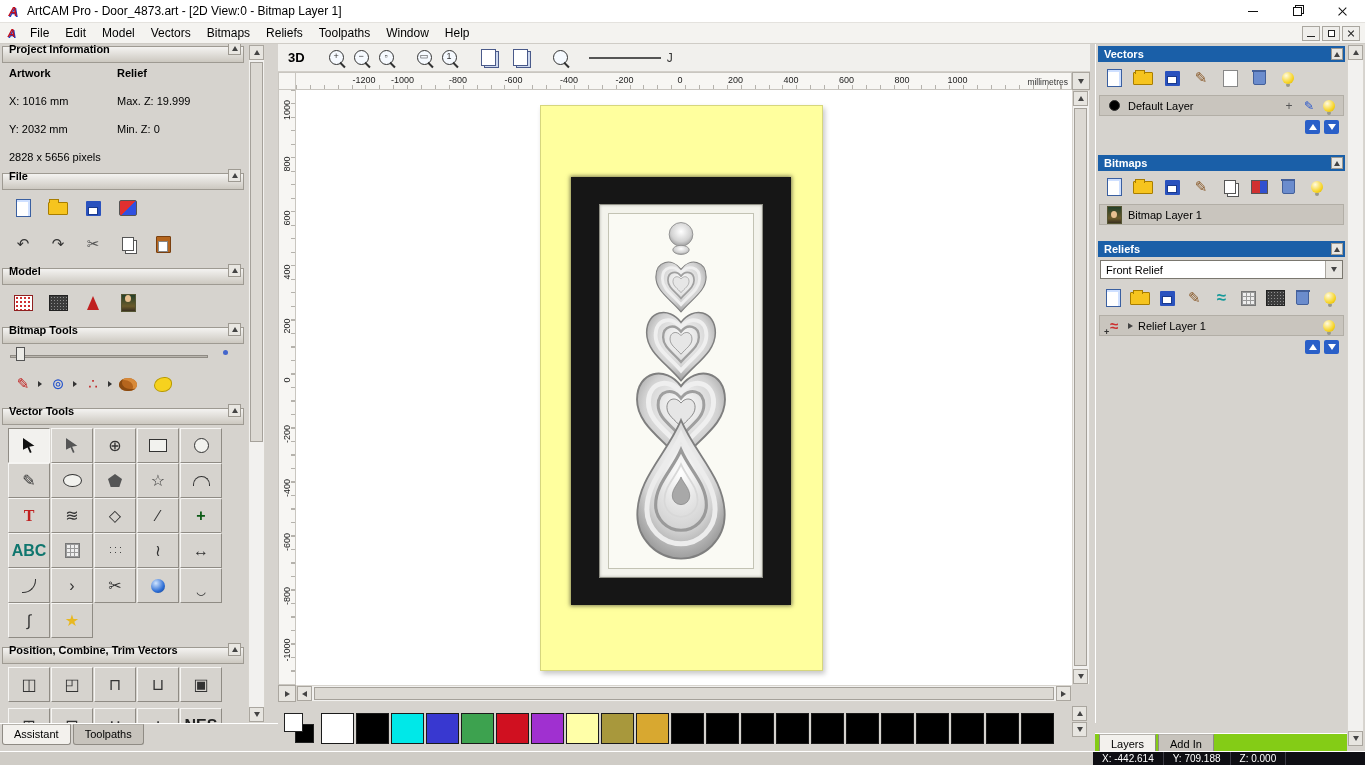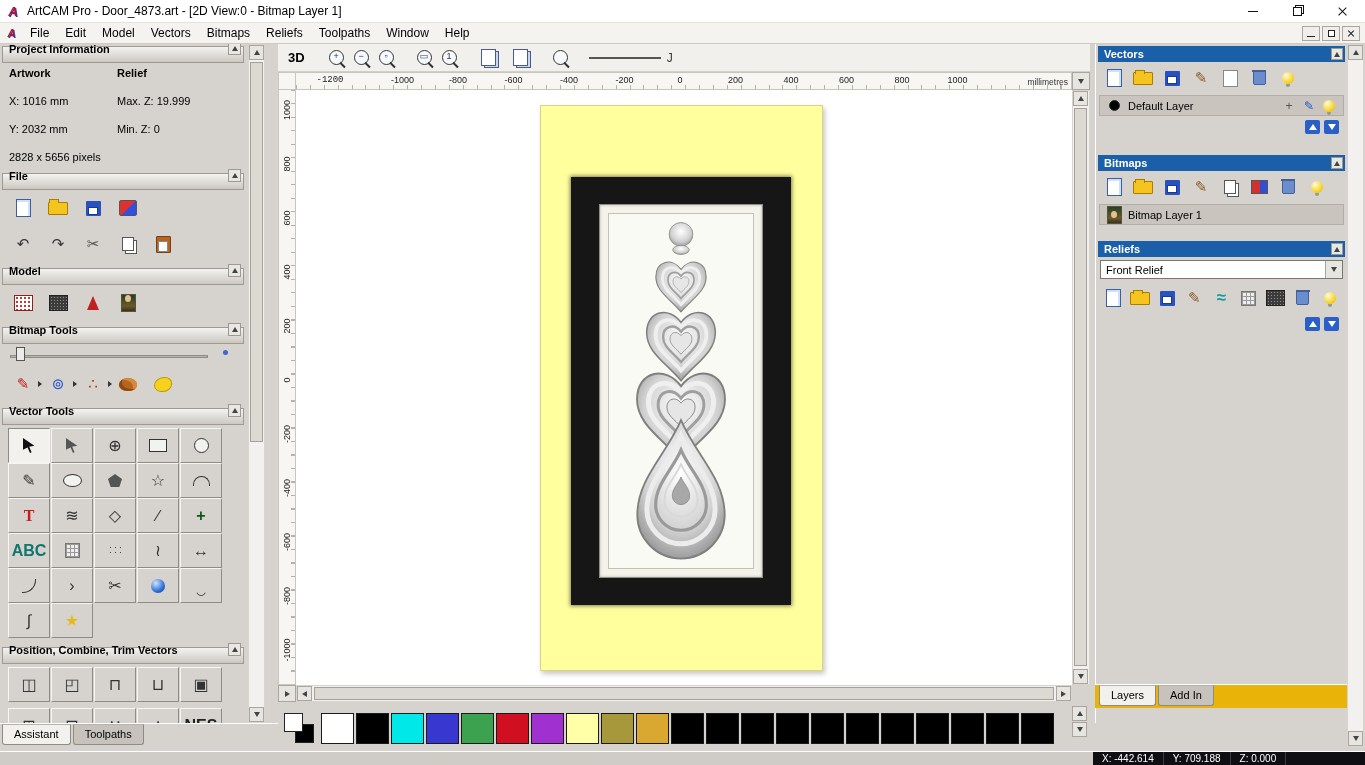--- a/index.html
+++ b/index.html
@@ -117,21 +117,21 @@
 .icons-row{display:flex;gap:5px;padding:4px 6px;align-items:center}
 .icons-row .ticon{width:24px;height:24px}
 .layer-row{margin:1px 3px;height:21px;background:#c9c5be;border:1px solid #b2aea6;display:flex;align-items:center;gap:5px;padding:0 5px}
 .layer-row .spacer{flex:1}
 .layer-row .ticon{width:18px;height:18px;font-size:12px}
 .updown-row{display:flex;justify-content:flex-end;gap:4px;padding:3px 8px}
 .ud-btn{width:15px;height:14px;background:#2a5fc8;border-radius:2px;display:flex;align-items:center;justify-content:center}
 .ud-btn .t{width:0;height:0}
 .ud-up .t{border-left:4px solid transparent;border-right:4px solid transparent;border-bottom:6px solid #fff}
 .ud-down .t{border-left:4px solid transparent;border-right:4px solid transparent;border-top:6px solid #fff}
-.right-tabs{position:absolute;left:1095px;top:684px;width:252px;height:24px;background:#eab308;display:flex;padding:0 0 0 4px;gap:2px;border-top:1px solid #fff}
+.right-tabs{position:absolute;left:1095px;top:733px;width:252px;height:24px;background:#84cc16;display:flex;padding:0 0 0 4px;gap:2px;border-top:1px solid #fff}
 .mt18{margin-top:18px}.mt16{margin-top:16px}
 
 
 .statusbar{position:absolute;left:0;top:751px;width:100%;height:14px;background:#cfccc6;border-top:1px solid #fff}
 .status-right{position:absolute;left:1093px;top:0;right:0;height:100%;background:#0e0e13;color:#fff;display:flex;align-items:center;font-size:10px}
 .status-cell{padding:0 9px;border-right:1px solid #3c3c46;height:100%;display:flex;align-items:center}
 
 
 .ticon::before,.ticon::after{flex:none}
 .ic-page::before{content:"";width:13px;height:16px;background:#fff;border:1px solid #3a5fa0;box-shadow:inset -3px 3px 0 -1px #cfe0ff}
@@ -397,21 +397,21 @@
       </span>
     <span class="linew">
       <span class="lw-line"></span>
       <span class="lw-handle">J</span>
     </span>
   </div>
 
   <div class="ruler-corner"></div>
   <div class="hruler">
     <span class="units">millimetres</span>
-  <span class="tick x" style="left: 34px; font-family: Liberation Mono, monospace;">-1200</span>
+  <span class="tick x" style="left: 68px;">-1200</span>
       <span class="tick x" style="left: 106.5px;">-1000</span>
       <span class="tick x" style="left: 162px;">-800</span>
       <span class="tick x" style="left: 217.5px;">-600</span>
       <span class="tick x" style="left: 273px;">-400</span>
       <span class="tick x" style="left: 328.5px;">-200</span>
       <span class="tick x" style="left: 384px;">0</span>
       <span class="tick x" style="left: 439.5px;">200</span>
       <span class="tick x" style="left: 495px;">400</span>
       <span class="tick x" style="left: 550.5px;">600</span>
       <span class="tick x" style="left: 606px;">800</span>
@@ -615,20 +615,29 @@
         <span class="ticon ic-page"></span>
         <span class="ticon ic-folder"></span>
         <span class="ticon ic-floppy"></span>
         <span class="ticon" style="color: rgb(138, 90, 42);">✎</span>
         <span class="ticon ic-wave"></span>
         <span class="ticon ic-grid"></span>
         <span class="ticon ic-texture"></span>
         <span class="ticon ic-trash"></span>
         <span class="ticon ic-bulb"></span>
       </div>
+    <div class="layer-row">
+      <span class="ticon ic-relief"></span>
+      <span class="tri-right"></span>
+      <span>Relief Layer 1</span>
+      <span class="spacer"></span>
+      <span style="display:flex">
+          <span class="ticon ic-bulb"></span>
+        </span>
+    </div>
     <div class="updown-row">
       <span class="ud-btn ud-up">
           <span class="t"></span>
         </span>
       <span class="ud-btn ud-down">
           <span class="t"></span>
         </span>
     </div>
   </div>
 

